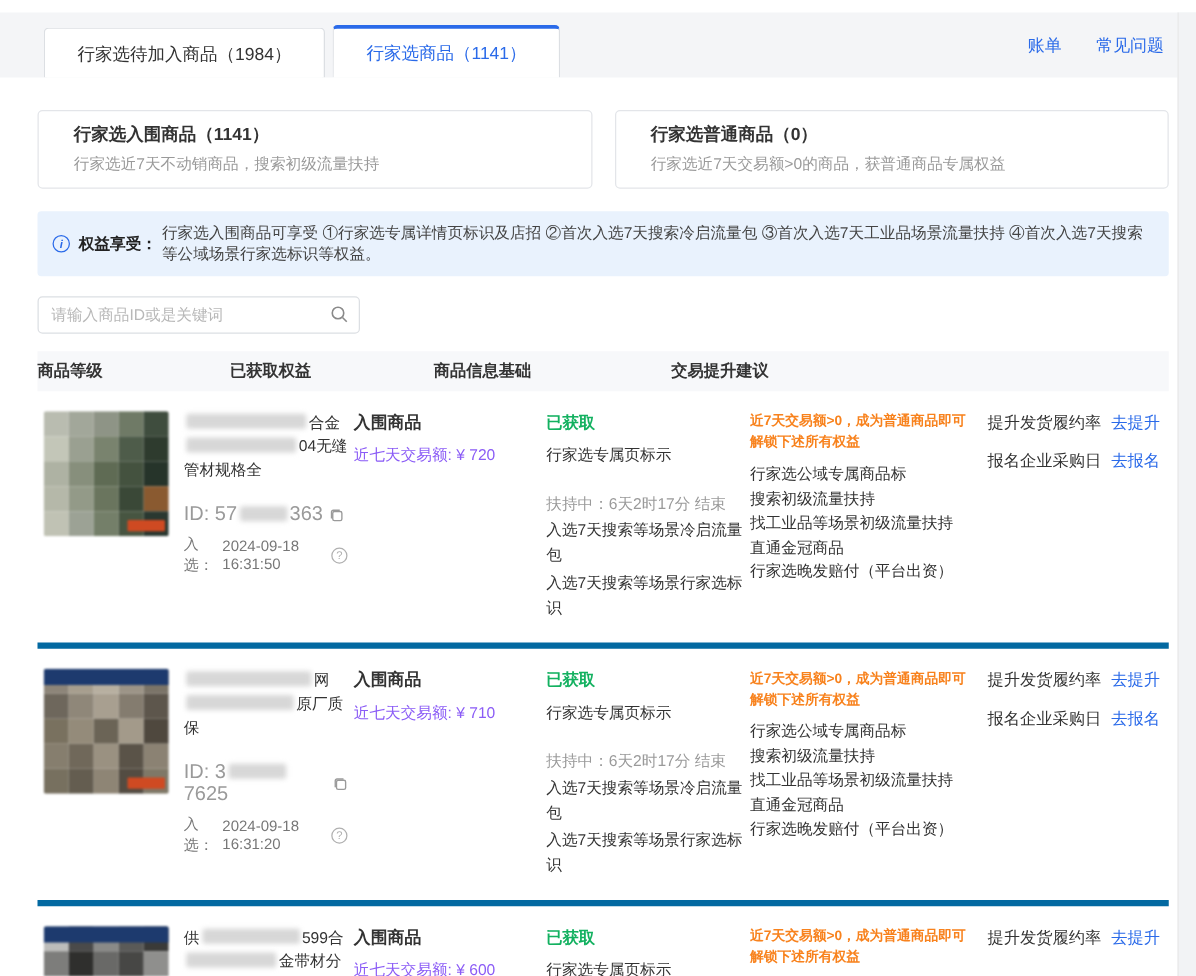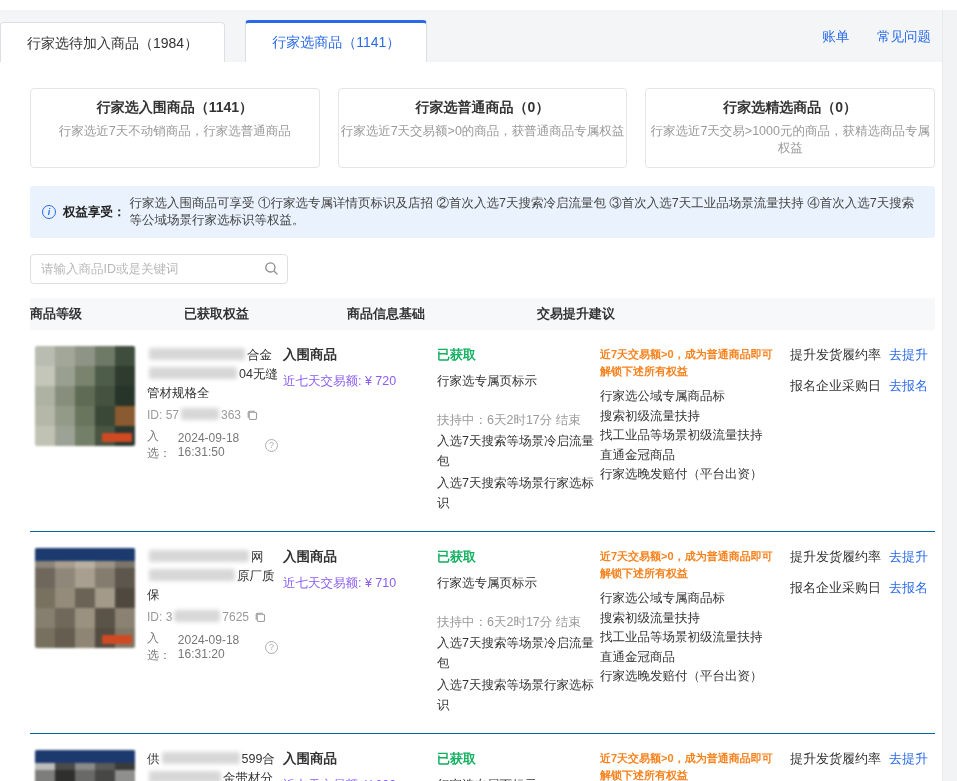--- a/index.html
+++ b/index.html
@@ -1,32 +1,32 @@
 <!DOCTYPE html>
 <html style="--accent: #2a6ae9; --green: #13b160; --orange: #f8821d; --notice-bg: #e9f2fd;"><head>
 <meta charset="utf-8">
 <style>
   * { margin:0; padding:0; box-sizing:border-box; }
   html,body { background:#fff; }
   .page{ position:relative; width:957px; height:781px; overflow:hidden; background:#fff;
          font-family:"Liberation Sans", sans-serif; color:#333; }
   
   .tabbar{ margin-top:10px; height:52px; background:#f4f5f7; display:flex; align-items:flex-end;
-           position:relative; }
+           padding-left:35px; position:relative; }
   .tab{ height:40px; line-height:40px; padding:0 26px; font-size:14px; border-radius:4px 4px 0 0;
         cursor:pointer; white-space:nowrap; }
   .tab.inactive{ background:#fff; border:1px solid #dcdfe3; border-bottom:none; color:#333; }
   .tab.active{ background:#fff; border:1px solid #dcdfe3; border-bottom:none;
                border-top:3px solid var(--accent); color:var(--accent); height:42px; line-height:38px;
-               margin-left:20px; }
+               margin-left:6px; }
   .top-links{ position:absolute; right:26px; bottom:16px; font-size:13.5px; }
   .top-links a{ color:var(--accent); margin-left:24px; cursor:pointer; text-decoration:none;margin-top:10px; }
   
   .cards{ display:flex; gap:18px; margin:26px 22px 0 30px; }
-  .card{ flex:1; border:1px solid #e3e5e9; border-radius:4px; padding:10px 0; background:#fff;text-align:center; }
+  .card{ flex:1; border:1px solid #e3e5e9; border-radius:4px; padding:10px 28px; background:#fff; }
   .card .ttl{ font-size:14px; font-weight:700; color:#333; }
   .card .dsc{ font-size:12.5px; color:#9a9a9a; margin-top:6px; }
   
   .notice{ margin:18px 22px 0 30px; background:var(--notice-bg); border-radius:3px;
            padding:9px 12px; font-size:12.5px; color:#444; display:flex; align-items:center; }
   .info-ic{ width:14px; height:14px; border:1px solid var(--accent); border-radius:50%; color:var(--accent);
             font-size:9px; line-height:12px; text-align:center; margin-right:7px; flex:none;
             font-style:italic; font-weight:700; }
   .info-ic::after{ content:"i"; }
   .notice b{ color:#222; margin-right:4px; font-weight:700; white-space:nowrap; }
@@ -39,35 +39,35 @@
   .search-ic{ position:absolute; right:9px; top:7px; }
   
   .main{ margin:0 22px 0 30px; }
   .thead{ margin-top:14px; background:#f7f8fa; height:32px; display:flex; align-items:center;
           font-size:13px; }
   .col{ flex:none; }
   .c1{ width:253px; } .c2{ width:154px; } .c3{ width:163px; } .c4{ width:190px; } .c5{ width:145px; }
   .thead .hcell{ font-weight:700; color:#333; }
   .thead .c1{ padding-left:8px; }
   .thead .sub{ color:#9b9b9b; font-weight:400; margin-left:14px; cursor:pointer; }
-  .row{ display:flex; padding:16px 0 18px; border-bottom:1px solid #0369a1; min-height:142px; }
+  .row{ display:flex; padding:16px 0 18px; border-bottom:5px solid #0369a1; min-height:142px; }
   .row .c1{ display:flex; padding-left:5px; }
   
   .pimg{ width:100px; height:100px; position:relative; display:grid;
          grid-template-columns:repeat(5,1fr); grid-template-rows:repeat(5,1fr);
          border-radius:2px; overflow:hidden; filter:blur(0.8px); flex:none; cursor:pointer; }
   .pimg i{ display:block; }
   .pimg .band{ position:absolute; top:0; left:0; right:0; height:13px; background:#1d3a6e; }
   .pimg .corner{ position:absolute; right:3px; bottom:4px; width:30px; height:9px; background:#cf4a22;
                  border-radius:1px; }
   .pinfo{ margin-left:12px; width:131px; font-size:12.5px; }
   .ptitle{ color:#333; line-height:19px; cursor:pointer; }
   .blur-chip{ display:inline-block; height:12px; background:#d7d7d7; border-radius:2px;
               filter:blur(2px); vertical-align:-1px; margin:0 2px; }
-  .pid{ margin-top:5px; color:#9a9a9a; font-size:12px; display:flex; align-items:center; gap:5px; }
+  .pid{ margin-top:17px; color:#9a9a9a; font-size:16px; display:flex; align-items:center; gap:5px; }
   .pdate{ margin-top:6px; color:#777; font-size:12px; display:flex; align-items:center; gap:4px; }
   .copy-ic{ cursor:pointer; display:inline-flex; }
   .help-ic{ width:13px; height:13px; border:1px solid #b0b0b0; border-radius:50%; color:#b0b0b0;
             font-size:9px; line-height:11px; text-align:center; cursor:pointer; flex:none; }
   .help-ic::after{ content:"?"; }
   
   .grade{ font-size:13.5px; font-weight:700; color:#333; }
   .amount{ font-size:12.5px; color:#8b5cf6; margin-top:9px; }
   
   .gbadge{ color:var(--green); font-size:13px; font-weight:700; }
@@ -95,29 +95,25 @@
     <div class="tab active">行家选商品（1141）</div>
     <div class="top-links">
       <a>账单</a>
       <a>常见问题</a>
     </div>
   </div>
 
   <div class="cards">
     <div class="card">
       <div class="ttl">行家选入围商品（1141）</div>
-      <div class="dsc">行家选近7天不动销商品，行家选普通商品</div>
+      <div class="dsc">行家选近7天不动销商品，搜索初级流量扶持</div>
     </div>
     <div class="card">
       <div class="ttl">行家选普通商品（0）</div>
       <div class="dsc">行家选近7天交易额&gt;0的商品，获普通商品专属权益</div>
-    </div>
-    <div class="card">
-      <div class="ttl">行家选精选商品（0）</div>
-      <div class="dsc">行家选近7天交易&gt;1000元的商品，获精选商品专属权益</div>
     </div>
   </div>
 
   <div class="notice">
     <span class="info-ic"></span>
     <b>权益享受：</b>
     <span>行家选入围商品可享受 ①行家选专属详情页标识及店招 ②首次入选7天搜索冷启流量包 ③首次入选7天工业品场景流量扶持 ④首次入选7天搜索等公域场景行家选标识等权益。</span>
   </div>
 
   <div class="searchbar">

